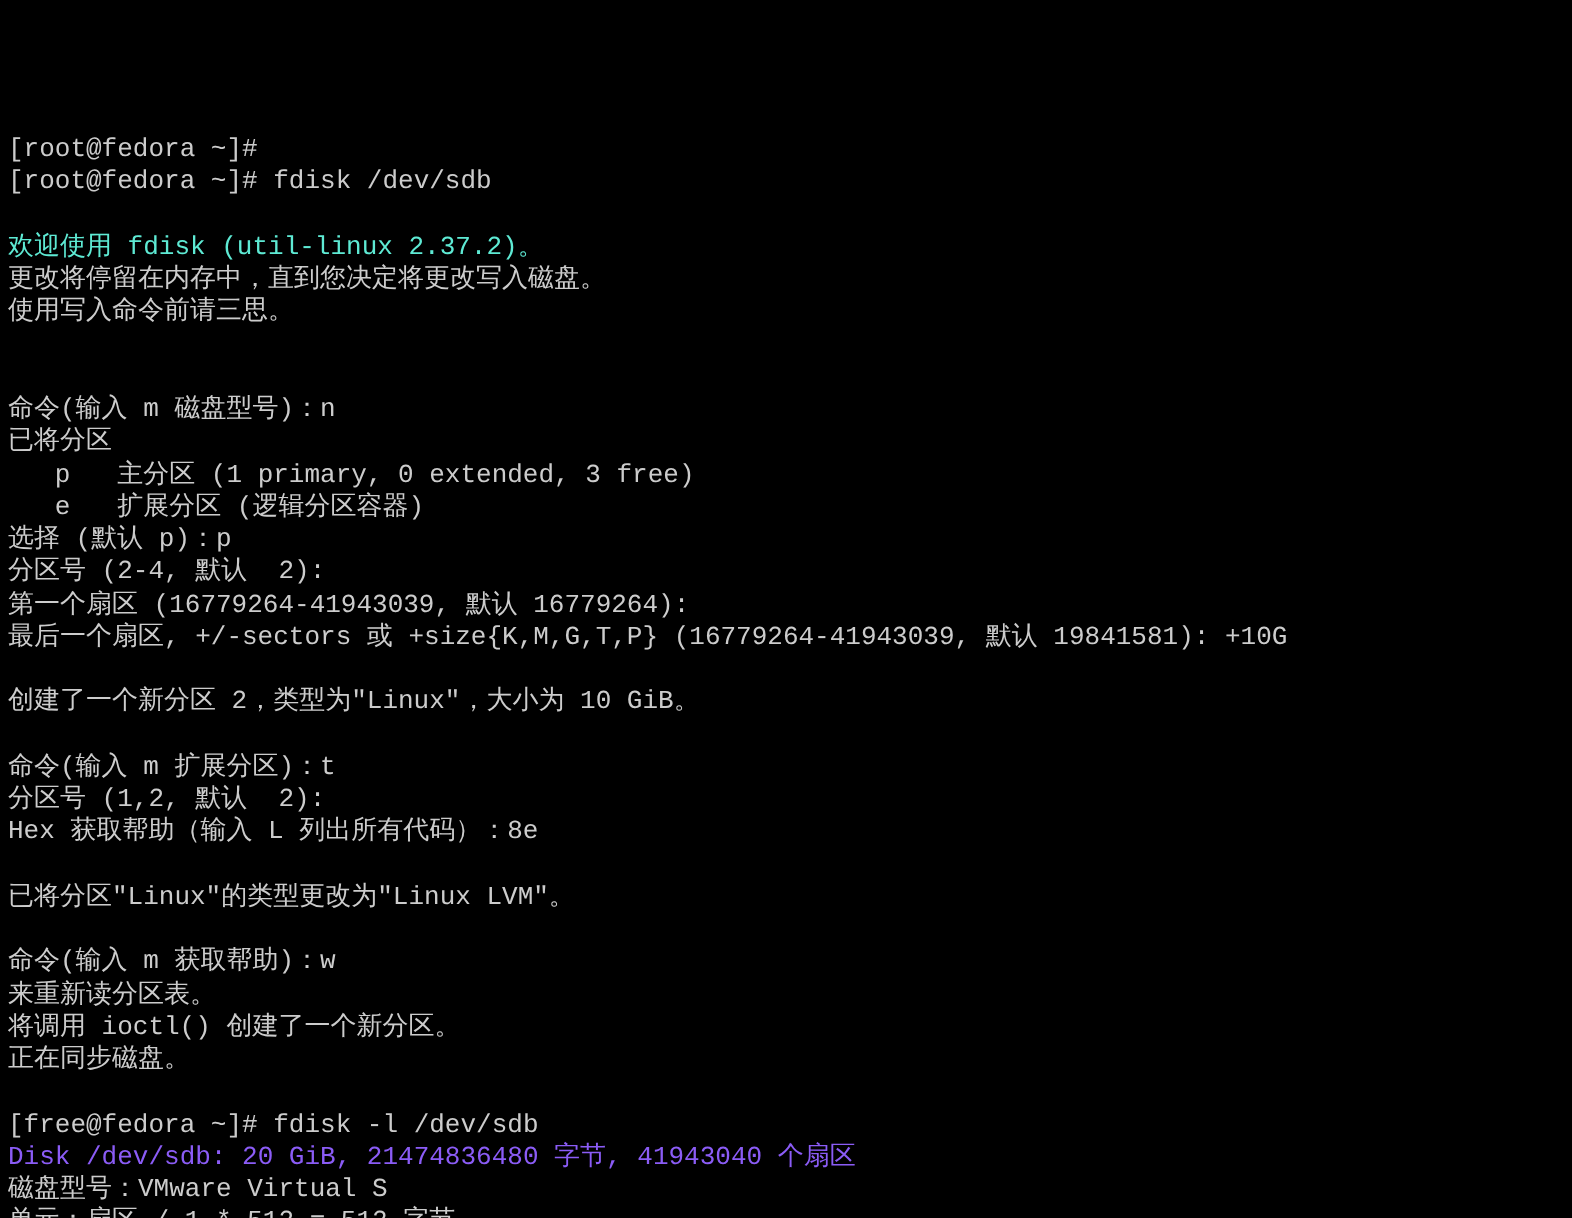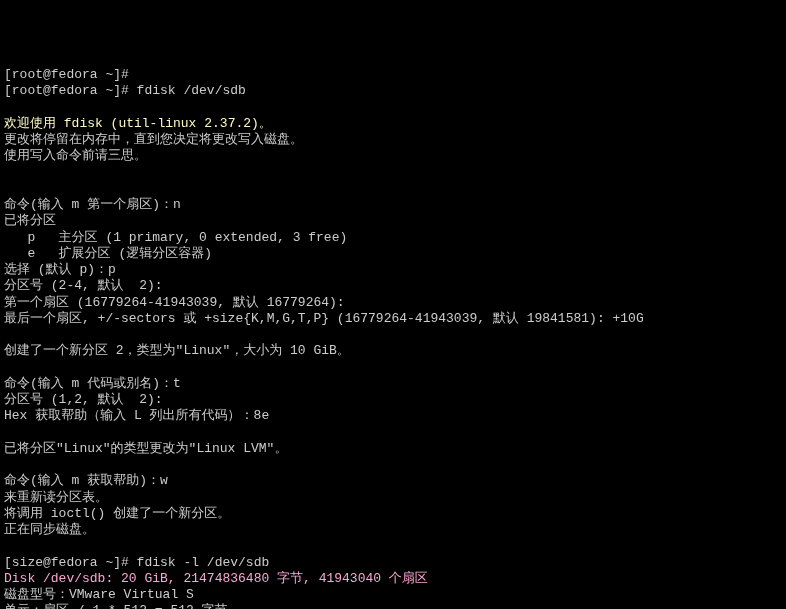--- a/index.html
+++ b/index.html
@@ -11,59 +11,59 @@
       line-height: 1.25;
       color: #ccc;
       width: 786px;
       height: 609px;
       overflow: hidden;
       white-space: pre;
     }
     .term {
       padding: 2px 4px;
     }
-    .green { color: #fef9c3; margin-top: 30px; }
-    .white { color: #f9a8d4; }
+    .green { color: #5eead4; margin-top: 30px; }
+    .white { color: #8b5cf6; }
   </style>
 </head>
 <body>
 
 
 
 <div class="term"><span>[root@fedora ~]#</span>
 <span>[root@fedora ~]# fdisk /dev/sdb</span>
 <span></span>
 <span class="green">欢迎使用 fdisk (util-linux 2.37.2)。</span>
 <span>更改将停留在内存中，直到您决定将更改写入磁盘。</span>
 <span>使用写入命令前请三思。</span>
 <span></span>
 <span></span>
-<span>命令(输入 m 第一个扇区)：n</span>
+<span>命令(输入 m 磁盘型号)：n</span>
 <span>已将分区</span>
 <span>   p   主分区 (1 primary, 0 extended, 3 free)</span>
 <span>   e   扩展分区 (逻辑分区容器)</span>
 <span>选择 (默认 p)：p</span>
 <span>分区号 (2-4, 默认  2):</span>
 <span>第一个扇区 (16779264-41943039, 默认 16779264):</span>
 <span>最后一个扇区, +/-sectors 或 +size{K,M,G,T,P} (16779264-41943039, 默认 19841581): +10G</span>
 <span></span>
 <span>创建了一个新分区 2，类型为"Linux"，大小为 10 GiB。</span>
 <span></span>
-<span>命令(输入 m 代码或别名)：t</span>
+<span>命令(输入 m 扩展分区)：t</span>
 <span>分区号 (1,2, 默认  2):</span>
 <span>Hex 获取帮助（输入 L 列出所有代码）：8e</span>
 <span></span>
 <span>已将分区"Linux"的类型更改为"Linux LVM"。</span>
 <span></span>
 <span>命令(输入 m 获取帮助)：w</span>
 <span>来重新读分区表。</span>
 <span>将调用 ioctl() 创建了一个新分区。</span>
 <span>正在同步磁盘。</span>
 <span></span>
-<span>[size@fedora ~]# fdisk -l /dev/sdb</span>
+<span>[free@fedora ~]# fdisk -l /dev/sdb</span>
 <span class="white">Disk /dev/sdb: 20 GiB, 21474836480 字节, 41943040 个扇区</span>
 <span>磁盘型号：VMware Virtual S</span>
 <span>单元：扇区 / 1 * 512 = 512 字节</span>
 
 
 
 
 <span></span>
 
 

